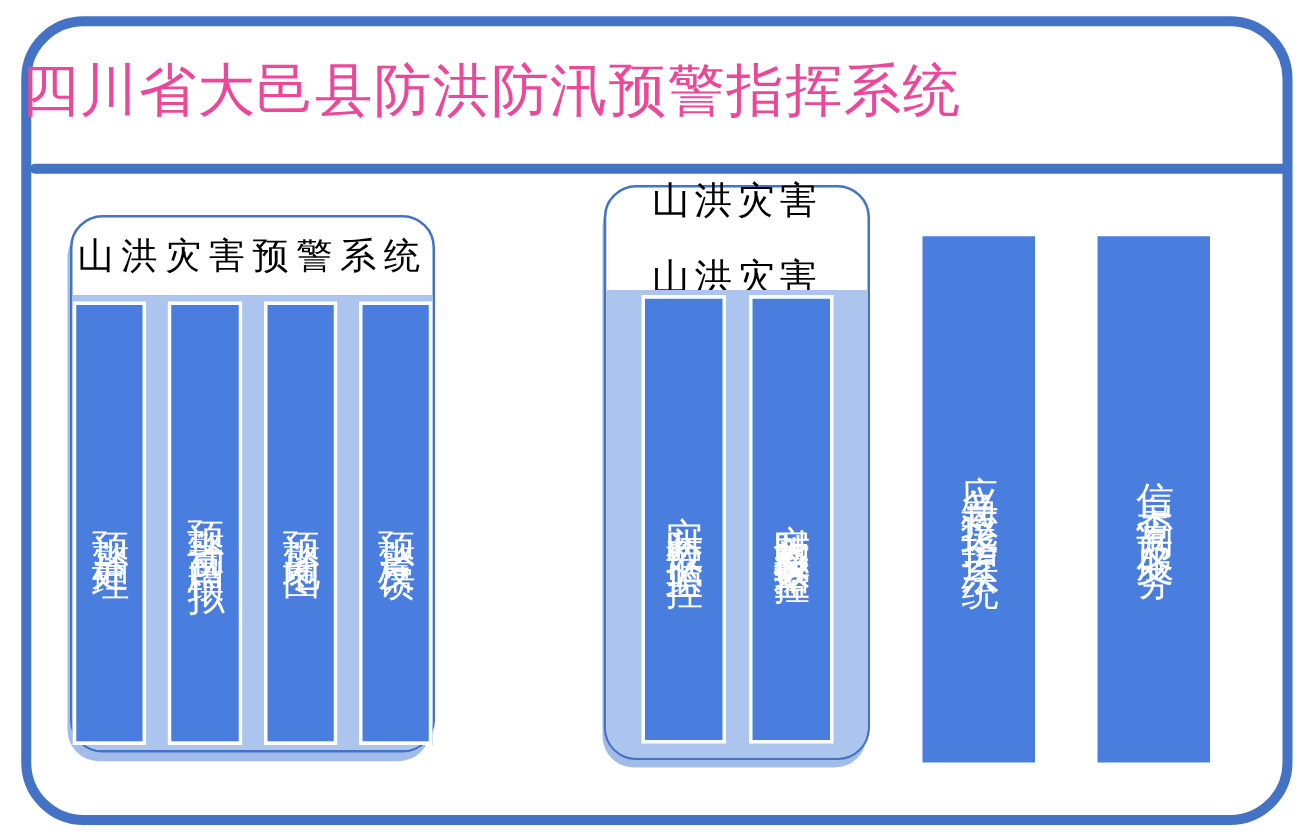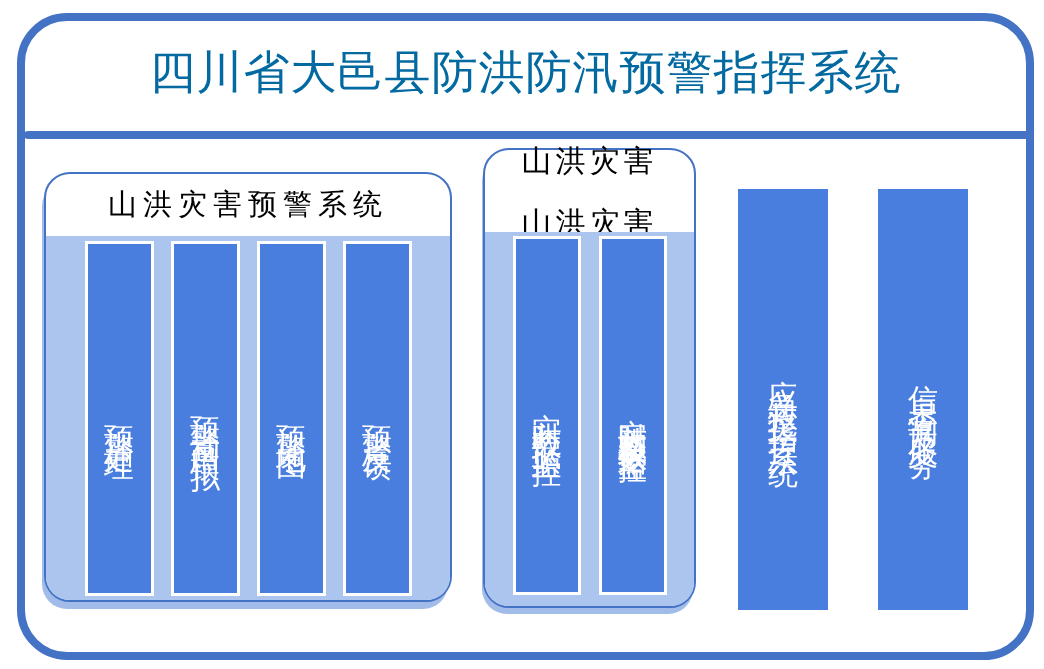--- a/index.html
+++ b/index.html
@@ -6,33 +6,33 @@
   .stage {
     position:relative; width:1044px; height:669px; background:#ffffff;
     overflow:hidden; font-family:"Liberation Sans", sans-serif;
   }
   .frame {
     position:absolute; left:17px; top:13px; width:1017px; height:647px;
     box-sizing:border-box; border:8px solid #4472C4; border-radius:50px;
   }
   .title {
     position:absolute; left:17px; top:42px; width:1017px; margin:0;
-    text-align:center; font-size:46px; font-weight:400; color:#0369a1;
+    text-align:left; font-size:46px; font-weight:400; color:#ec4899;
     letter-spacing:1px; font-family:"Liberation Sans", sans-serif; white-space:nowrap;
   }
   .divider {
     position:absolute; left:24px; top:131px; width:1006px; height:8px;
     background:#4472C4; border-radius:4px 0 0 4px;
   }
   .group {
     position:absolute; box-sizing:border-box; background:#ffffff;
     border:2px solid #4472C4; display:flex; flex-direction:column;
   }
   .group-left {
-    left:44px; top:172px; width:408px; height:430px; border-radius:26px;
+    left:56px; top:172px; width:292px; height:430px; border-radius:26px;
     box-shadow:-3px 8px 0 -1px #A2BCE9;
   }
   .group-mid {
     left:483px; top:148px; width:213px; height:460px; border-radius:26px;
     box-shadow:-2px 7px 0 -1px #A2BCE9;
   }
   .group-head {
     flex:0 0 auto; display:flex; flex-direction:column; align-items:center;
     justify-content:center; color:#000000;
     font-family:"Liberation Serif", "DejaVu Serif", serif; white-space:nowrap;gap:23px;

